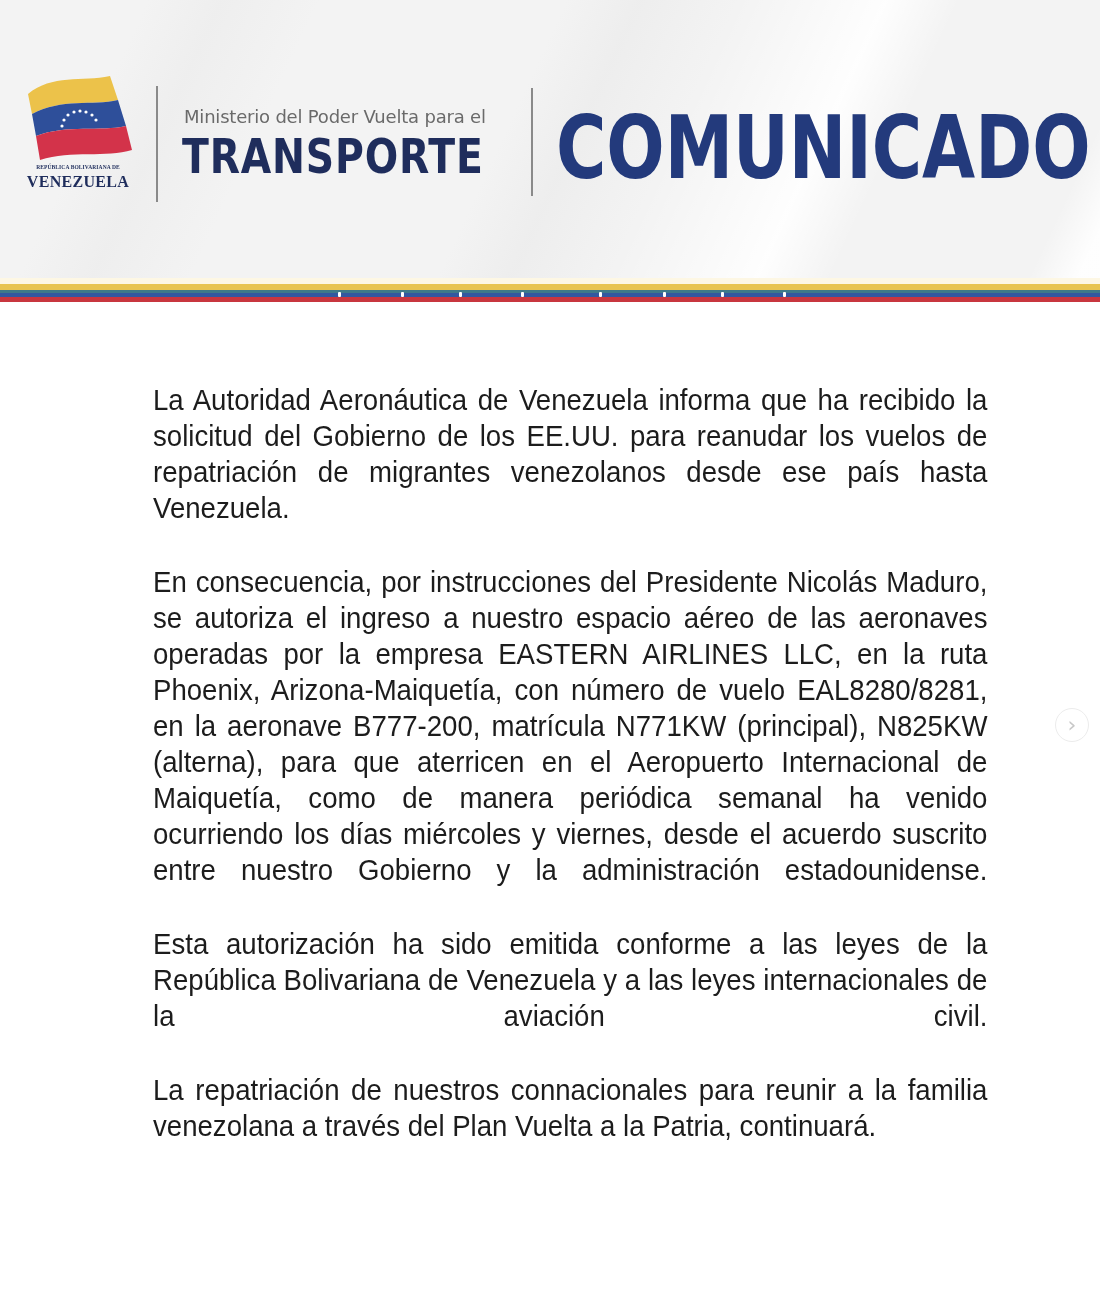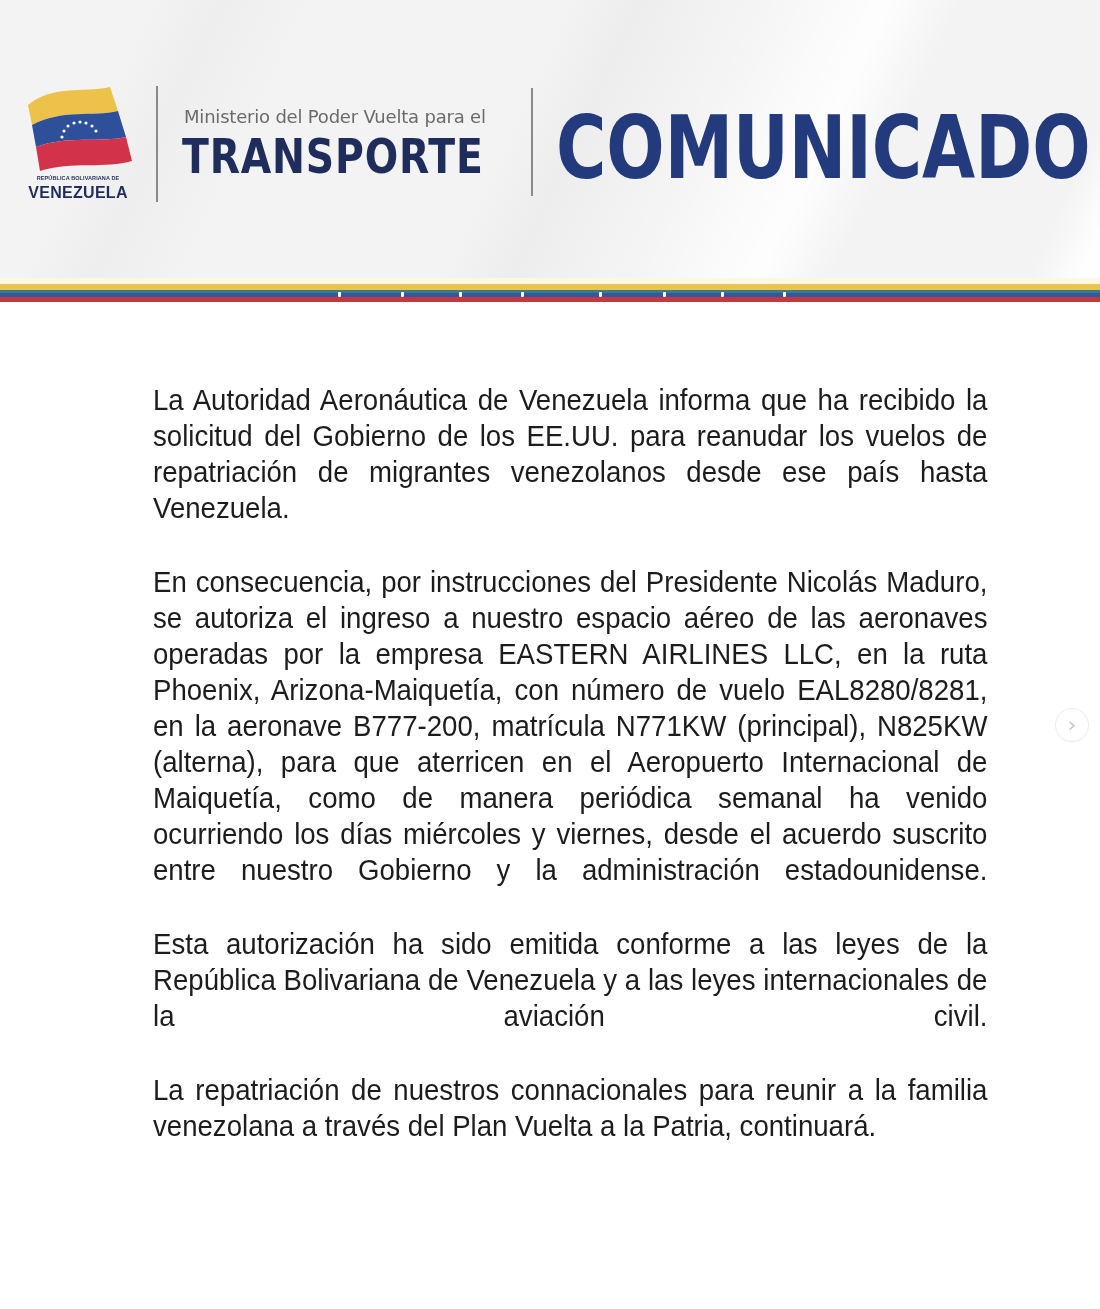--- a/index.html
+++ b/index.html
@@ -9,21 +9,21 @@
     font-family: "Liberation Sans", sans-serif;
     position: relative;
   }
   .header {
     position: absolute; left: 0; top: 0; width: 1100px; height: 282px;
     background:
       linear-gradient(115deg, rgba(255,255,255,0) 0%, rgba(255,255,255,0) 12%, rgba(235,235,235,0.6) 18%, rgba(255,255,255,0) 26%, rgba(255,255,255,0) 46%, rgba(232,232,232,0.5) 52%, rgba(255,255,255,0) 60%, rgba(255,255,255,0.9) 72%, rgba(255,255,255,0) 78%, rgba(255,255,255,0) 94%, rgba(255,255,255,0.9) 98%),
       #f3f3f3;
   }
   .logo {
-    position: absolute; left: 18px; top: 83px; width: 120px; height: 120px;
+    position: absolute; left: 18px; top: 72px; width: 120px; height: 120px; font-family: Liberation Serif, serif;
   }
   .logo-flag { position: absolute; left: 4px; top: 0; }
   .logo-small {
     position: absolute; left: 4px; top: 92px; width: 112px;
     font-size: 5.5px; font-weight: bold; color: #1f2d5c; letter-spacing: 0.1px;
     text-align: center;
   }
   .logo-big {
     position: absolute; left: 4px; top: 101px; width: 112px;
     font-size: 16px; font-weight: bold; color: #1f2d5c; text-align: center;

